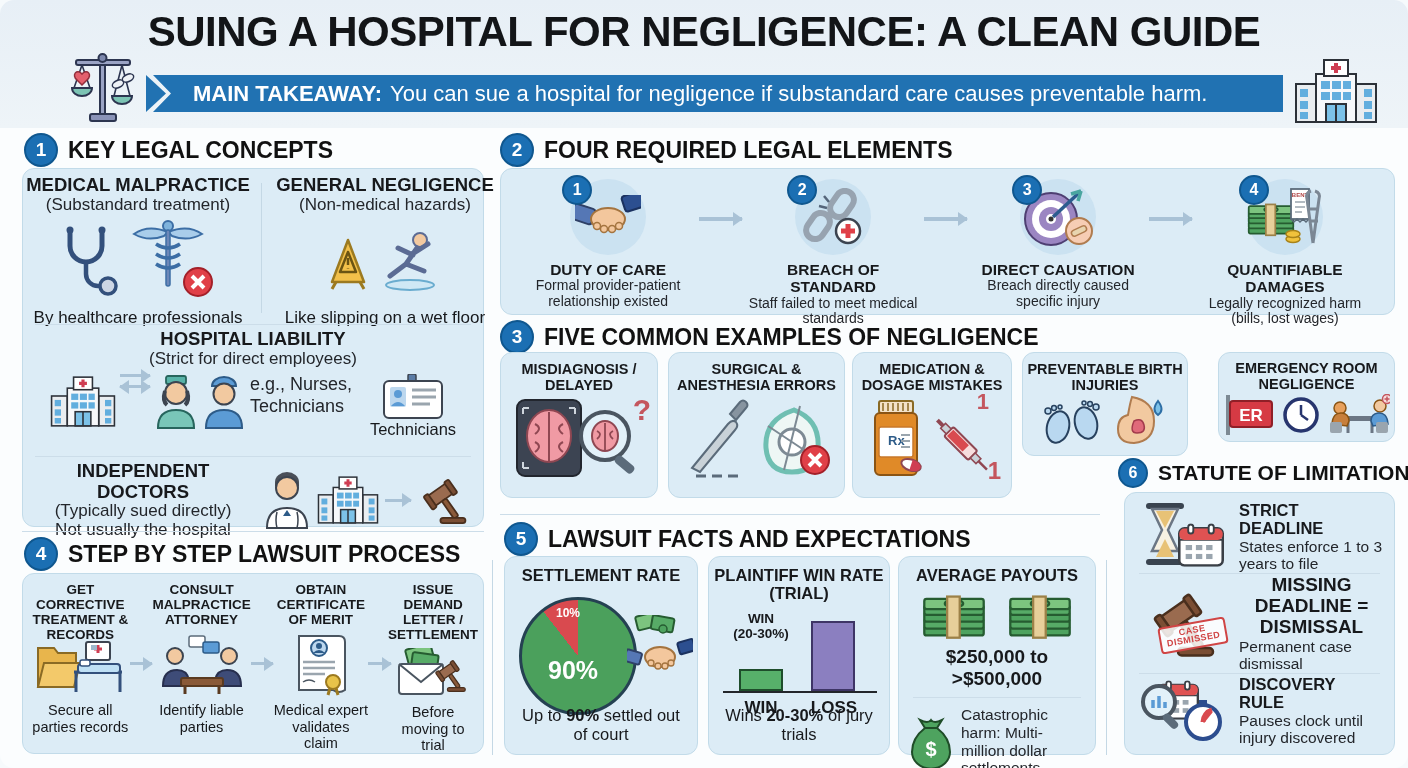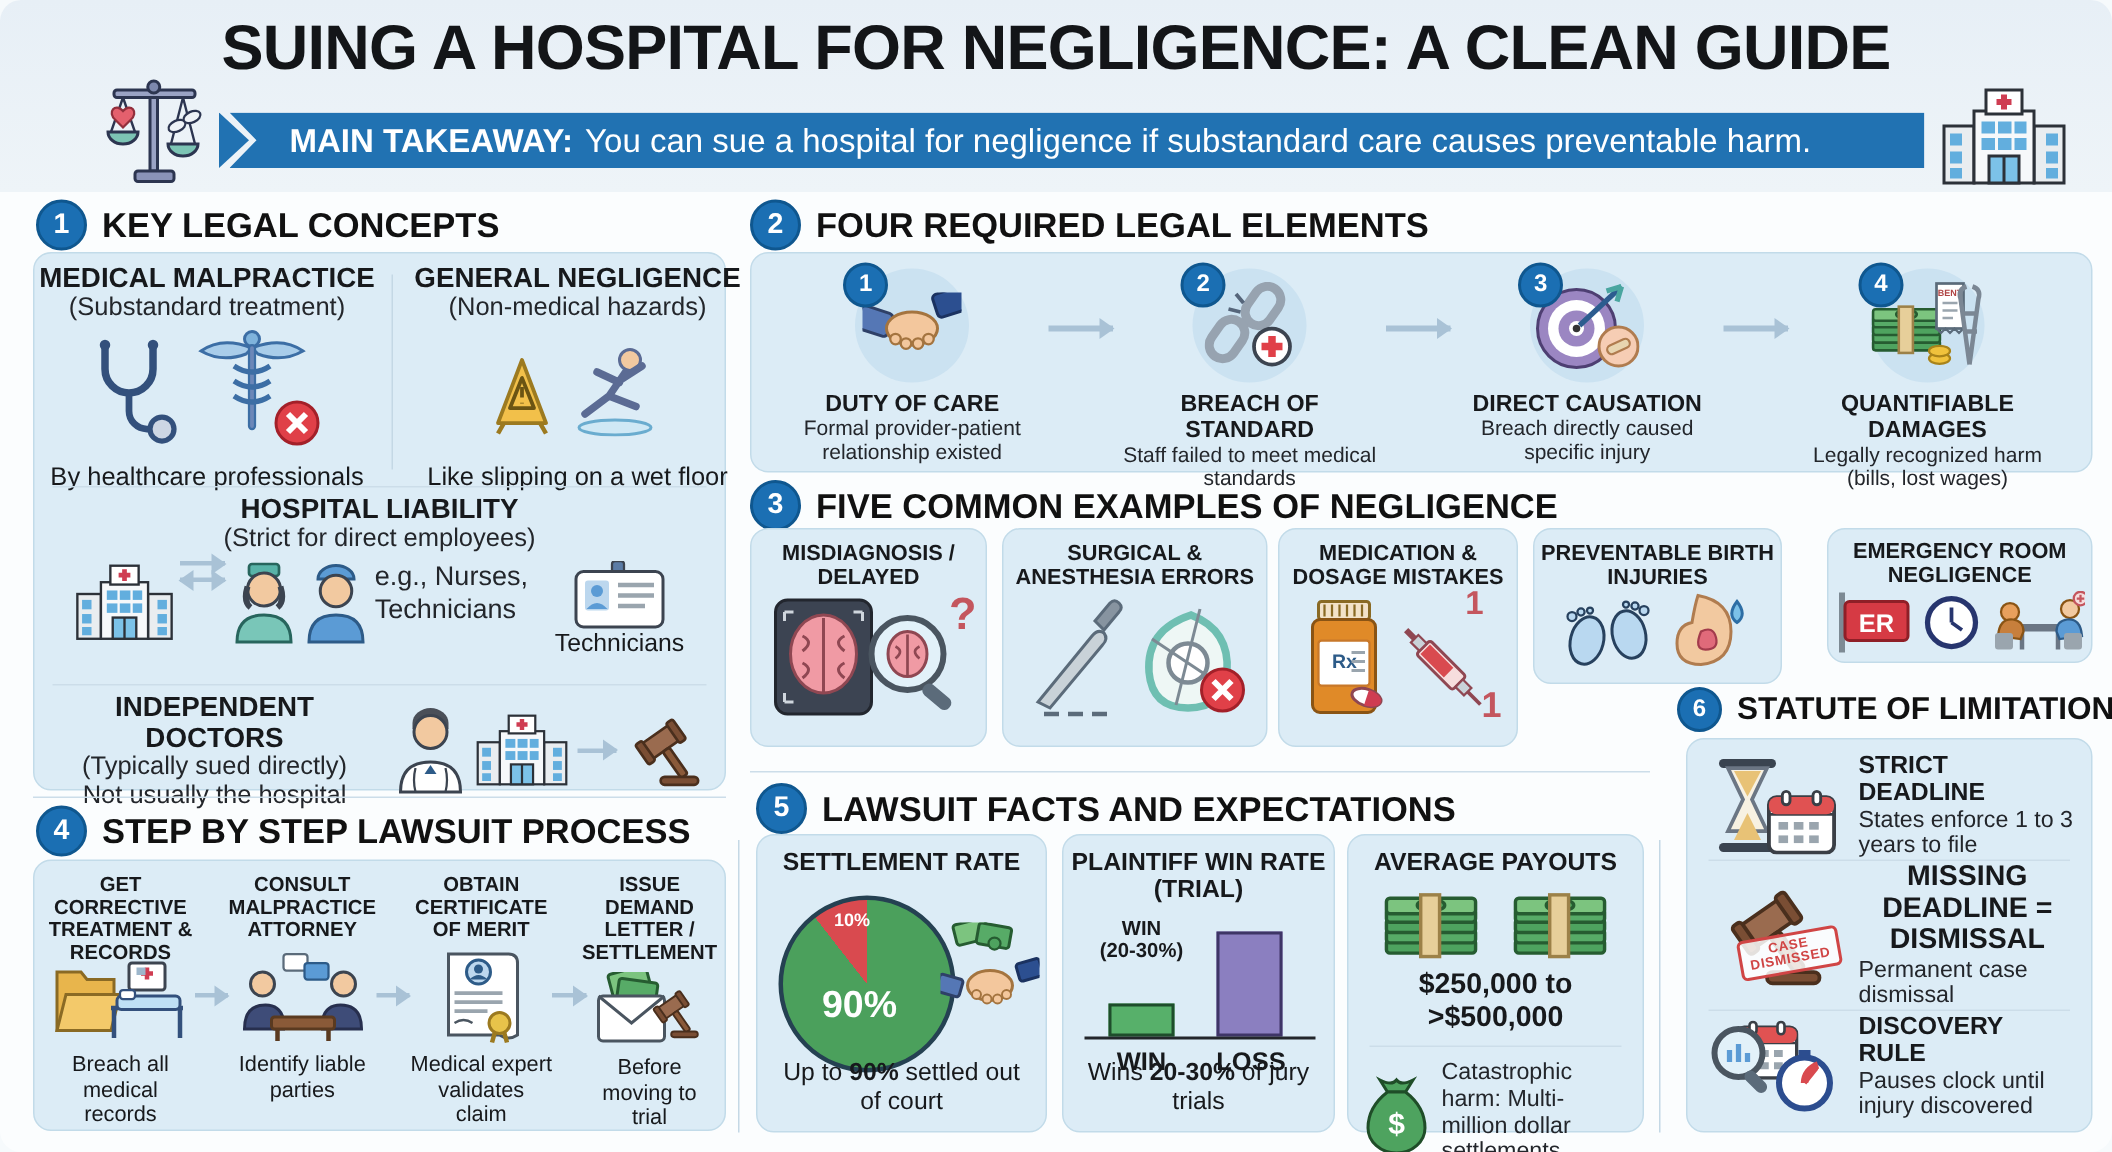--- a/index.html
+++ b/index.html
@@ -298,21 +298,21 @@
           <path d="M4 14 h16 l4 5 h18 v34 H4 z" fill="#e8b54c" stroke="#8a6a24" stroke-width="2"></path>
           <path d="M4 53 l6 -24 h36 l-6 24 z" fill="#f3c96a" stroke="#8a6a24" stroke-width="2"></path>
           <rect x="52" y="8" width="24" height="18" rx="2" fill="#fff" stroke="#3c4450" stroke-width="2"></rect>
           <path d="M64 11 v8 M60 15 h8" stroke="#cf3d52" stroke-width="3"></path>
           <rect x="57" y="11" width="6" height="5" fill="#9db7cc"></rect>
           <path d="M40 38 h48 M42 38 v20 M86 38 v20" stroke="#33507c" stroke-width="3"></path>
           <rect x="44" y="30" width="42" height="9" rx="3" fill="#bfe0f5" stroke="#33507c" stroke-width="2"></rect>
           <rect x="46" y="26" width="10" height="6" rx="2" fill="#fff" stroke="#33507c" stroke-width="1.5"></rect>
         </svg>
       </span>
-      <div class="cap" style="font-size:14.5px;margin-top:6px">Breach all medical records</div>
+      <div class="cap" style="font-size:14.5px;margin-top:6px">Secure all parties records</div>
     </div>
     <span class="arr" style="width:24px;height:3px;margin-top:80px"></span>
     <div class="itm" style="width:100px">
       <div class="t" style="font-size:13.5px;height:52px">CONSULT MALPRACTICE ATTORNEY</div>
       <span>
         <svg width="86" height="62" viewBox="0 0 86 62">
           <rect x="30" y="2" width="16" height="11" rx="2" fill="#fff" stroke="#5b6b7a" stroke-width="1.5"></rect>
           <rect x="44" y="8" width="16" height="11" rx="2" fill="#5b9bd5" stroke="#2d5b88" stroke-width="1.5"></rect>
           <circle cx="16" cy="22" r="8" fill="#f2c9a0" stroke="#3c4450" stroke-width="2"></circle>
           <path d="M4 52 q0 -16 14 -16 q10 0 12 10 v6 z" fill="#3e4c78" stroke="#272f4e" stroke-width="2"></path>
@@ -659,21 +659,21 @@
       <div class="s" style="text-align:left;font-size:15.5px;line-height:1.15">Catastrophic harm: Multi-million dollar settlements</div>
     </div>
   </div>
 
   <div class="abs sec-h f21" style="left:1118px;top:458px">
     <span class="nb nb28">6</span>
     <span>STATUTE OF LIMITATIONS</span>
   </div>
 
   <div class="abs card" style="left:1124px;top:492px;width:271px;height:263px;display:flex;flex-direction:column;justify-content:space-between;padding:8px 10px">
-    <div style="display:flex;align-items:center;gap:8px">
+    <div style="display:flex;gap:8px">
       <span style="width:96px;display:flex;justify-content:center">
         <svg width="86" height="66" viewBox="0 0 86 66">
           <rect x="6" y="2" width="38" height="6" rx="3" fill="#3a4450"></rect>
           <rect x="6" y="58" width="38" height="6" rx="3" fill="#3a4450"></rect>
           <path d="M12 8 h26 l-10 21 10 21 h-26 l10 -21 z" fill="#f7f1e2" stroke="#6b7684" stroke-width="2.5"></path>
           <path d="M16 10 h18 l-9 17 z" fill="#e8c276"></path>
           <path d="M25 38 l9 18 h-18 z" fill="#e8c276"></path>
           <g transform="translate(38,22)">
               <svg width="46" height="44" viewBox="0 0 36 34">
                 <use href="#sym-cal"></use>

